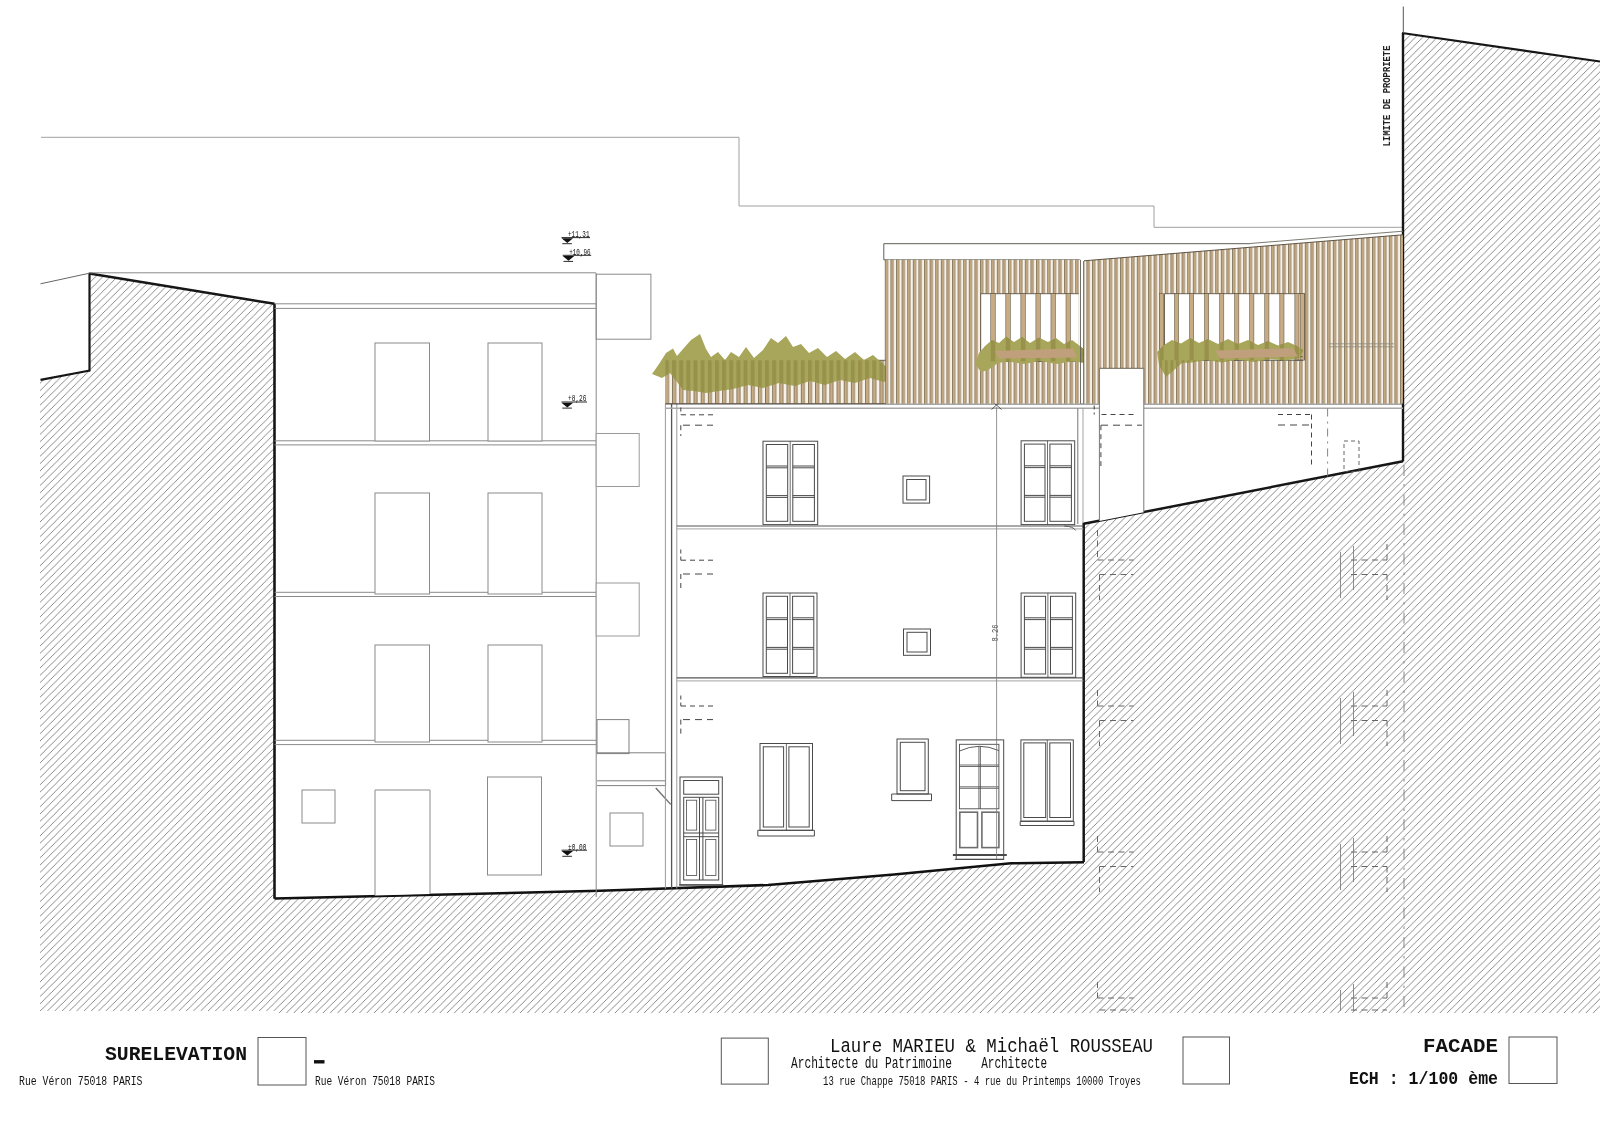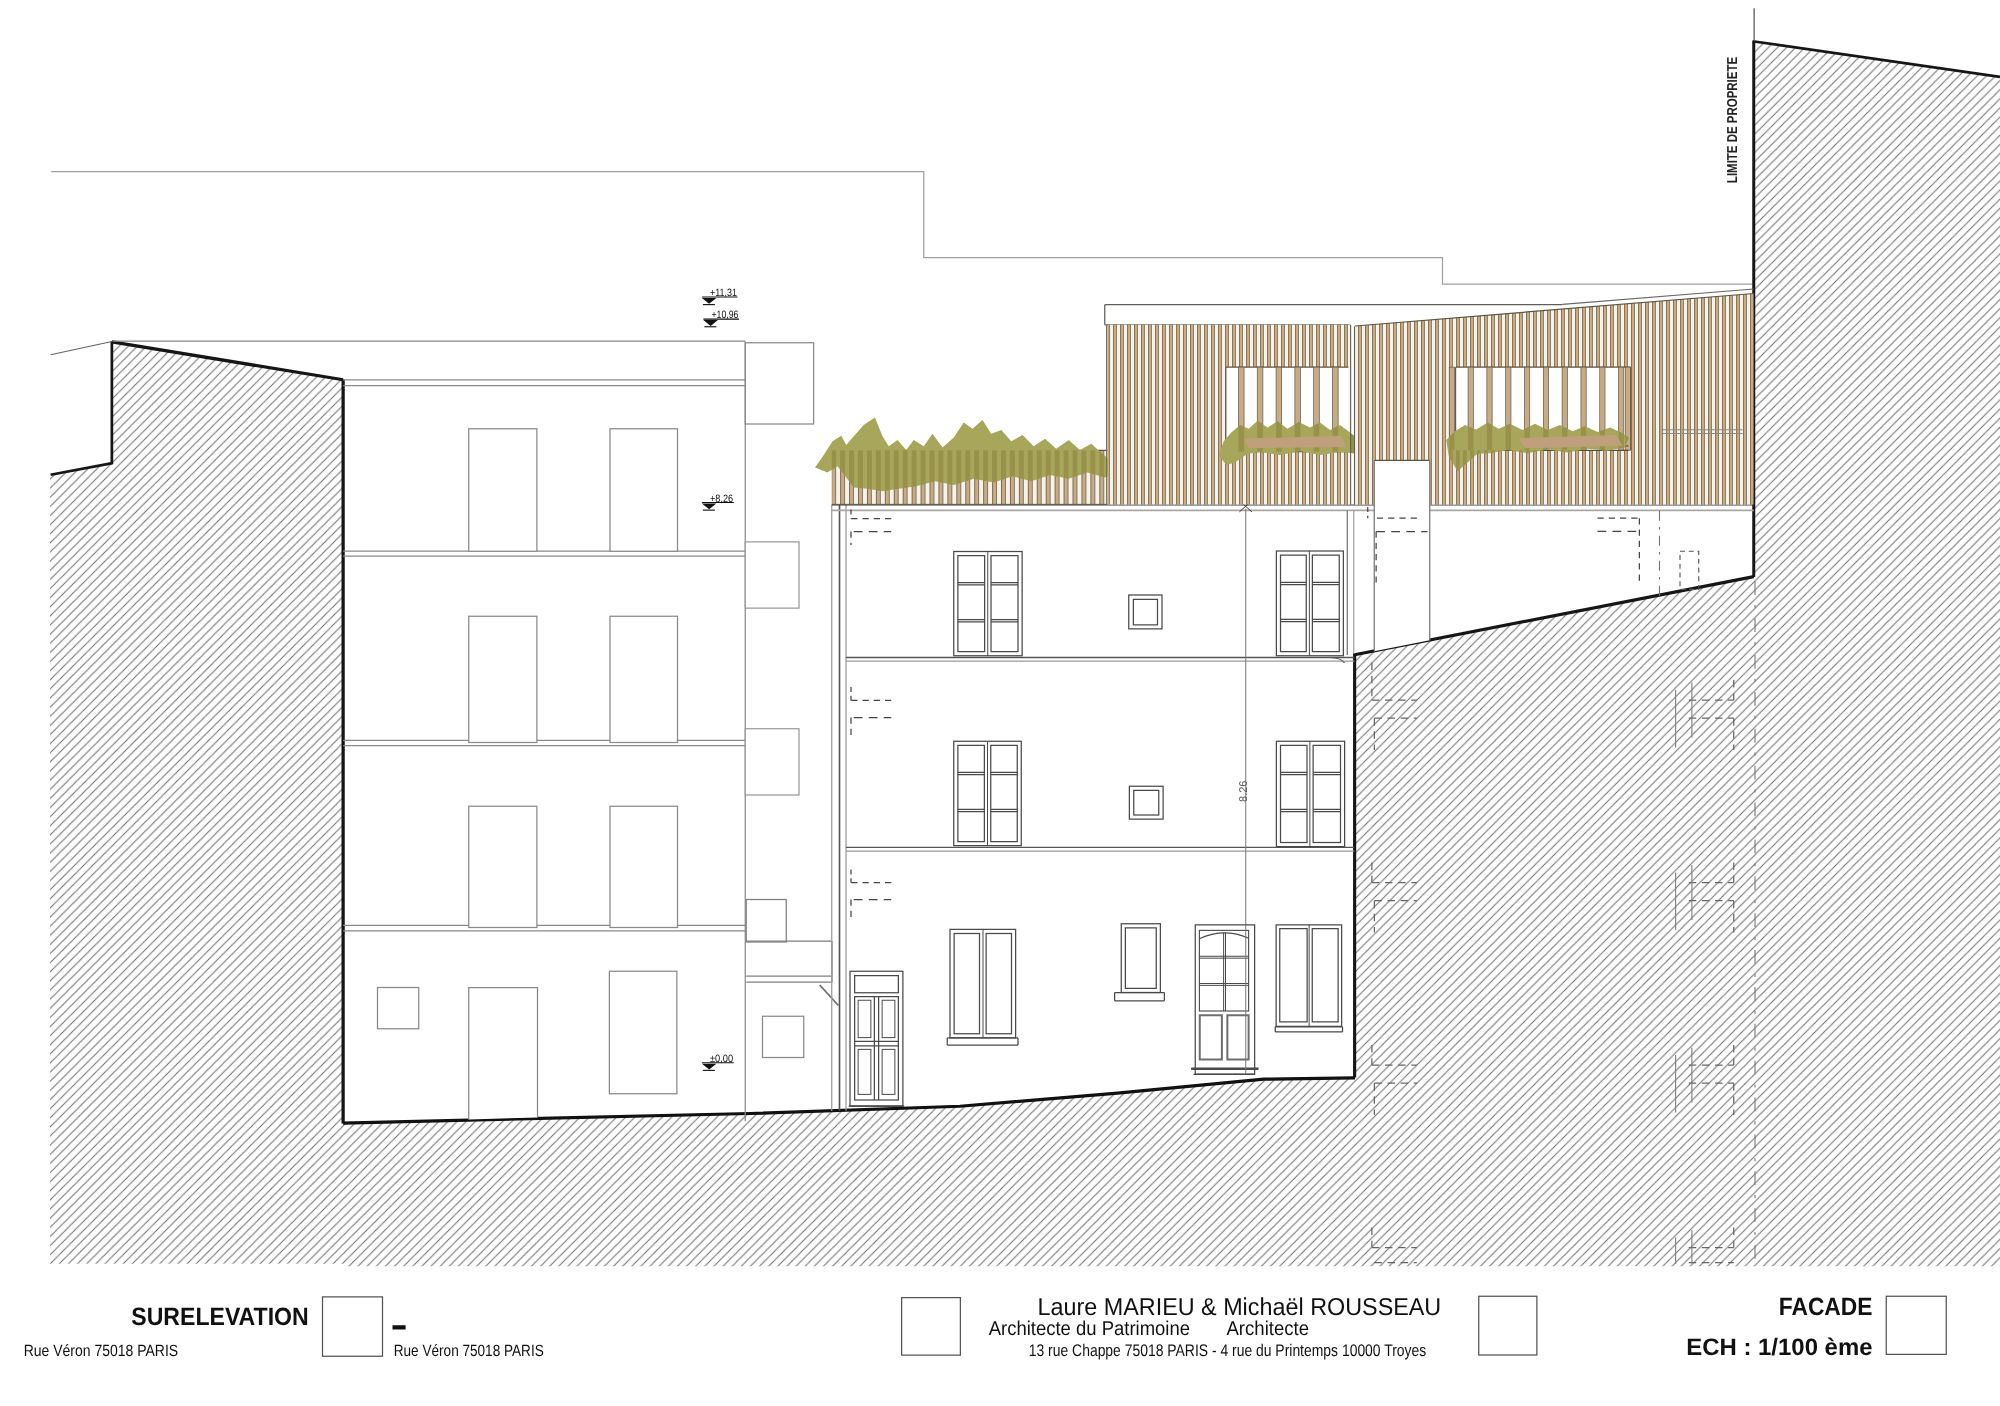--- a/index.html
+++ b/index.html
@@ -1,17 +1,17 @@
 <!DOCTYPE html>
 <html><head>
 <meta charset="utf-8">
 <style>
   html,body{margin:0;padding:0;background:#ffffff;}
   .page{position:relative;width:1600px;height:1125px;background:#fff;overflow:hidden;
-        font-family:Liberation Sans, sans-serif;}
+        font-family:Liberation Mono, monospace;}
   svg{position:absolute;left:0;top:0;}
 </style>
 </head>
 <body>
 <div class="page">
 <svg width="1600" height="1125" viewBox="0 0 1600 1125">
 <defs>
   <pattern id="ht" width="7.3" height="7.3" patternUnits="userSpaceOnUse">
     <path d="M-2,2 L2,-2 M0,7.3 L7.3,0 M5.3,9.3 L9.3,5.3" stroke="#6d6d6d" stroke-width="0.8" fill="none"></path>
   </pattern>

